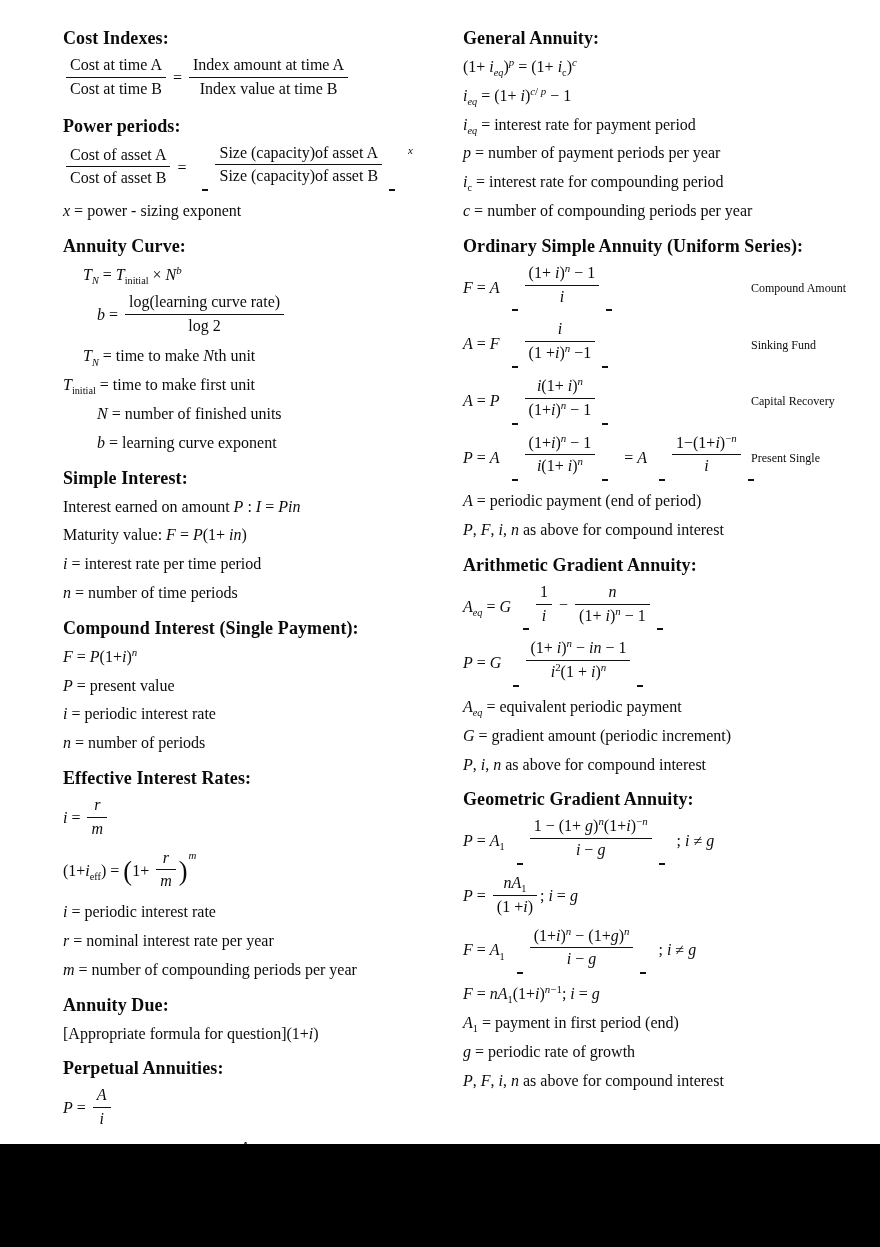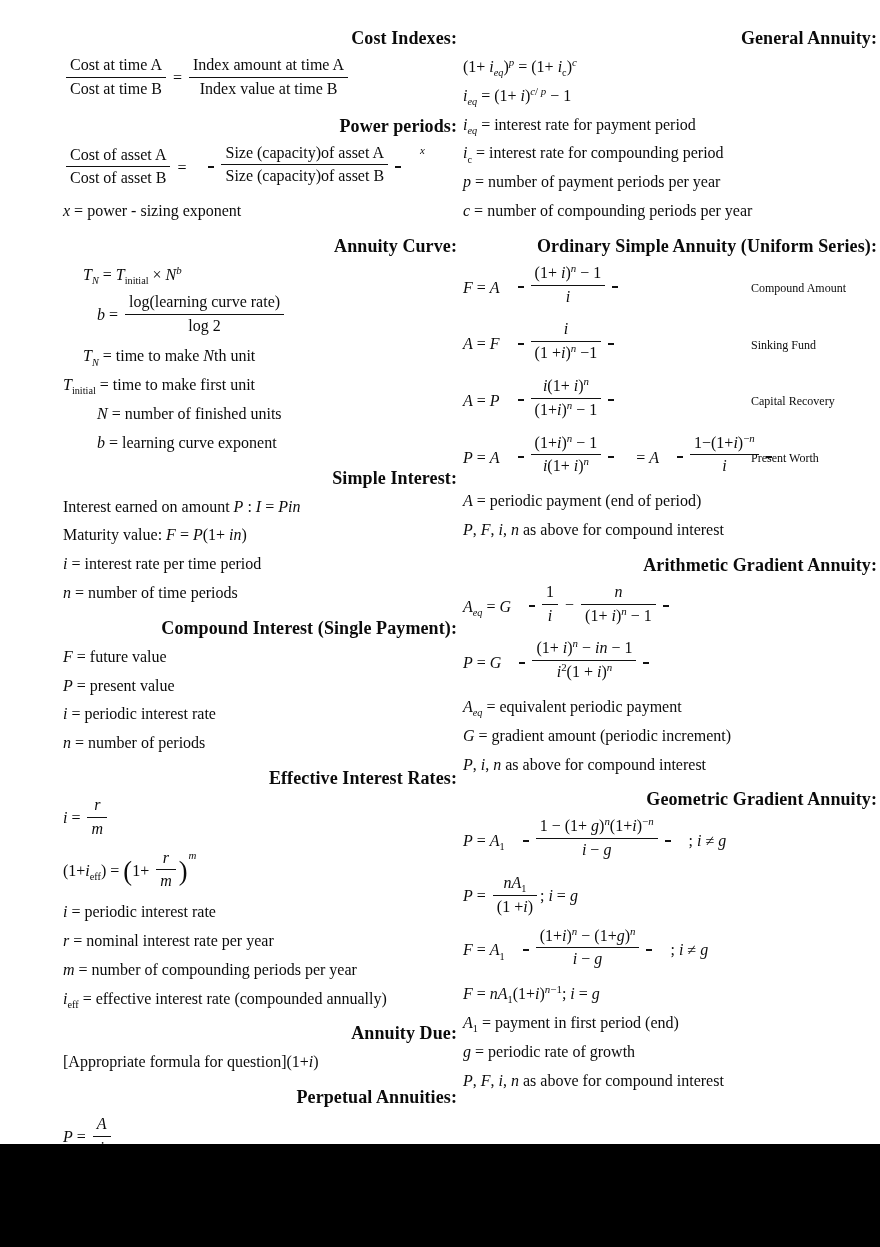--- a/index.html
+++ b/index.html
@@ -13,21 +13,20 @@
   }
   .page { position:absolute; inset:0; background:#ffffff; }
   .col { position:absolute; top:26px; }
   .col-left  { left:63px;  width:394px; }
   .col-right { left:463px; width:414px; }
 
   .fsection { margin-bottom:14px; }
   .stitle {
     font-size:18px; font-weight:700; letter-spacing:0.1px;
     margin:2px 0 5px 0;
-    text-align:right;
   }
   .fline {
     position:relative;
     margin:8px 0;
     font-size:16px;
     line-height:1.3;
     white-space:nowrap;
   }
   .ind1 { padding-left:20px; }
   .ind2 { padding-left:34px; }
@@ -39,22 +38,22 @@
 
   .frac {
     display:inline-flex; flex-direction:column;
     text-align:center; vertical-align:middle;
     margin:0 3px; position:relative; top:-2px;
   }
   .frac > .num { display:block; padding:0 4px 1px 4px; border-bottom:1.4px solid #111; }
   .frac > .den { display:block; padding:1px 4px 0 4px; }
 
   .brk {
-    display:inline-flex; align-items:center;
-    vertical-align:middle; margin:0 18px; position:relative; top:-2px;
+    display:inline-flex; align-items:flex-end;
+    vertical-align:middle; margin:0 12px; position:relative; top:-2px;
   }
   .brk-l, .brk-r { width:6px; border-top:1.5px solid #111; border-bottom:1.5px solid #111; }
   .brk-l { border-left:1.5px solid #111; margin-right:2px; }
   .brk-r { border-right:1.5px solid #111; margin-left:2px; }
   .brk-in { display:inline-block; vertical-align:middle; padding:2px 2px; }
 
   .bigp { font-size:165%; vertical-align:middle; line-height:1; position:relative; top:-1px; }
 
   .note {
     position:absolute; left:288px; top:50%;
@@ -111,39 +110,38 @@
       </section>
       <section class="fsection">
         <h2 class="stitle">Simple Interest:</h2>
         <div class="fline"><span class="math">Interest earned on amount <span class="var">P</span> :  <span class="var">I</span> = <span class="var">Pin</span></span></div>
         <div class="fline"><span class="math">Maturity value:  <span class="var">F</span> = <span class="var">P</span>(1+ <span class="var">in</span>)</span></div>
         <div class="fline"><span class="math"><span class="var">i</span> = interest rate per time period</span></div>
         <div class="fline"><span class="math"><span class="var">n</span> = number of time periods</span></div>
       </section>
       <section class="fsection">
         <h2 class="stitle">Compound Interest (Single Payment):</h2>
-        <div class="fline"><span class="math"><span class="var">F</span> = future value</span></div>
+        <div class="fline"><span class="math"><span class="var">F</span> = <span class="var">P</span>(1+<span class="var">i</span>)<sup><span class="var">n</span></sup></span></div>
         <div class="fline"><span class="math"><span class="var">P</span> = present value</span></div>
         <div class="fline"><span class="math"><span class="var">i</span> = periodic interest rate</span></div>
         <div class="fline"><span class="math"><span class="var">n</span> = number of periods</span></div>
       </section>
       <section class="fsection">
         <h2 class="stitle">Effective Interest Rates:</h2>
         <div class="fline"><span class="math"><span class="var">i</span> = <span class="frac">
               <span class="num"><span class="var">r</span></span>
               <span class="den"><span class="var">m</span></span>
             </span></span></div>
         <div class="fline"><span class="math">(1+<span class="var">i</span><sub>eff</sub>) = <span class="bigp">(</span>1+ <span class="frac">
               <span class="num"><span class="var">r</span></span>
               <span class="den"><span class="var">m</span></span>
             </span><span class="bigp">)</span><span class="sup-top"><span class="var">m</span></span></span></div>
         <div class="fline"><span class="math"><span class="var">i</span> = periodic interest rate</span></div>
         <div class="fline"><span class="math"><span class="var">r</span> = nominal interest rate per year</span></div>
         <div class="fline"><span class="math"><span class="var">m</span> = number of compounding periods per year</span></div>
-        <div class="fline"><span class="math"><span class="var">i</span><sub>eff</sub> = effective interest rate (compounded annually)</span></div>
       </section>
       <section class="fsection">
         <h2 class="stitle">Annuity Due:</h2>
         <div class="fline"><span class="math">[Appropriate formula for question](1+<span class="var">i</span>)</span></div>
       </section>
       <section class="fsection">
         <h2 class="stitle">Perpetual Annuities:</h2>
         <div class="fline"><span class="math"><span class="var">P</span> = <span class="frac">
               <span class="num"><span class="var">A</span></span>
               <span class="den"><span class="var">i</span></span>
@@ -153,22 +151,22 @@
               <span class="den"><span class="var">i</span> − <span class="var">g</span></span>
             </span>; <span class="var">i</span> &gt; <span class="var">g</span></span></div>
       </section>
     </div>
   <div class="col col-right">
       <section class="fsection">
         <h2 class="stitle">General Annuity:</h2>
         <div class="fline"><span class="math">(1+ <span class="var">i</span><sub><span class="var">eq</span></sub>)<sup><span class="var">p</span></sup> = (1+ <span class="var">i</span><sub>c</sub>)<sup><span class="var">c</span></sup></span></div>
         <div class="fline"><span class="math"><span class="var">i</span><sub><span class="var">eq</span></sub> = (1+ <span class="var">i</span>)<sup><span class="var">c</span>/ <span class="var">p</span></sup> − 1</span></div>
         <div class="fline"><span class="math"><span class="var">i</span><sub><span class="var">eq</span></sub> = interest rate for payment period</span></div>
+        <div class="fline"><span class="math"><span class="var">p</span> = number of payment periods per year</span></div>
         <div class="fline"><span class="math"><span class="var">i</span><sub>c</sub> = interest rate for compounding period</span></div>
-        <div class="fline"><span class="math"><span class="var">p</span> = number of payment periods per year</span></div>
         <div class="fline"><span class="math"><span class="var">c</span> = number of compounding periods per year</span></div>
       </section>
       <section class="fsection">
         <h2 class="stitle">Ordinary Simple Annuity (Uniform Series):</h2>
         <div class="fline"><span class="math"><span class="var">F</span> = <span class="var">A</span><span class="brk">
               <span class="brk-l"></span>
               <span class="brk-in"><span class="frac">
                   <span class="num">(1+ <span class="var">i</span>)<sup><span class="var">n</span></sup> − 1</span>
                   <span class="den"><span class="var">i</span></span>
                 </span></span>
@@ -197,21 +195,21 @@
                   <span class="den"><span class="var">i</span>(1+ <span class="var">i</span>)<sup><span class="var">n</span></sup></span>
                 </span></span>
               <span class="brk-r"></span>
             </span> = <span class="var">A</span><span class="brk">
               <span class="brk-l"></span>
               <span class="brk-in"><span class="frac">
                   <span class="num">1−(1+<span class="var">i</span>)<sup>−<span class="var">n</span></sup></span>
                   <span class="den"><span class="var">i</span></span>
                 </span></span>
               <span class="brk-r"></span>
-            </span></span><span class="note">Present Worth</span></div>
+            </span></span><span class="note">Present Single</span></div>
         <div class="fline"><span class="math"><span class="var">A</span> = periodic payment (end of period)</span></div>
         <div class="fline"><span class="math"><span class="var">P</span>, <span class="var">F</span>, <span class="var">i</span>, <span class="var">n</span> as above for compound interest</span></div>
       </section>
       <section class="fsection">
         <h2 class="stitle">Arithmetic Gradient Annuity:</h2>
         <div class="fline"><span class="math"><span class="var">A</span><sub><span class="var">eq</span></sub> = <span class="var">G</span><span class="brk">
               <span class="brk-l"></span>
               <span class="brk-in"><span class="frac">
                   <span class="num">1</span>
                   <span class="den"><span class="var">i</span></span>

